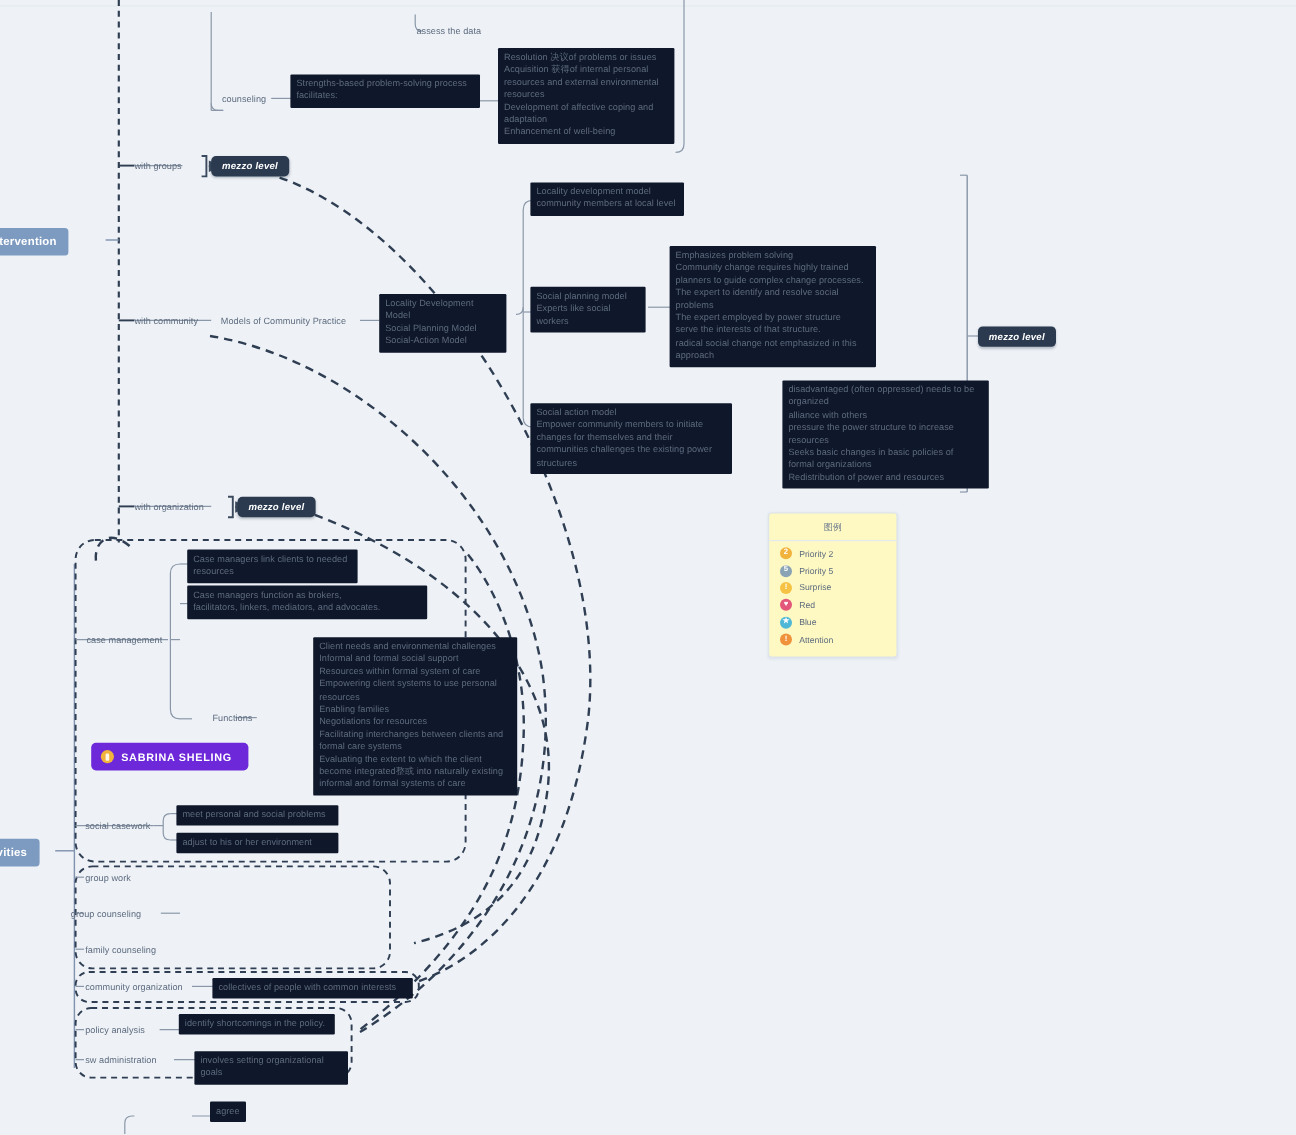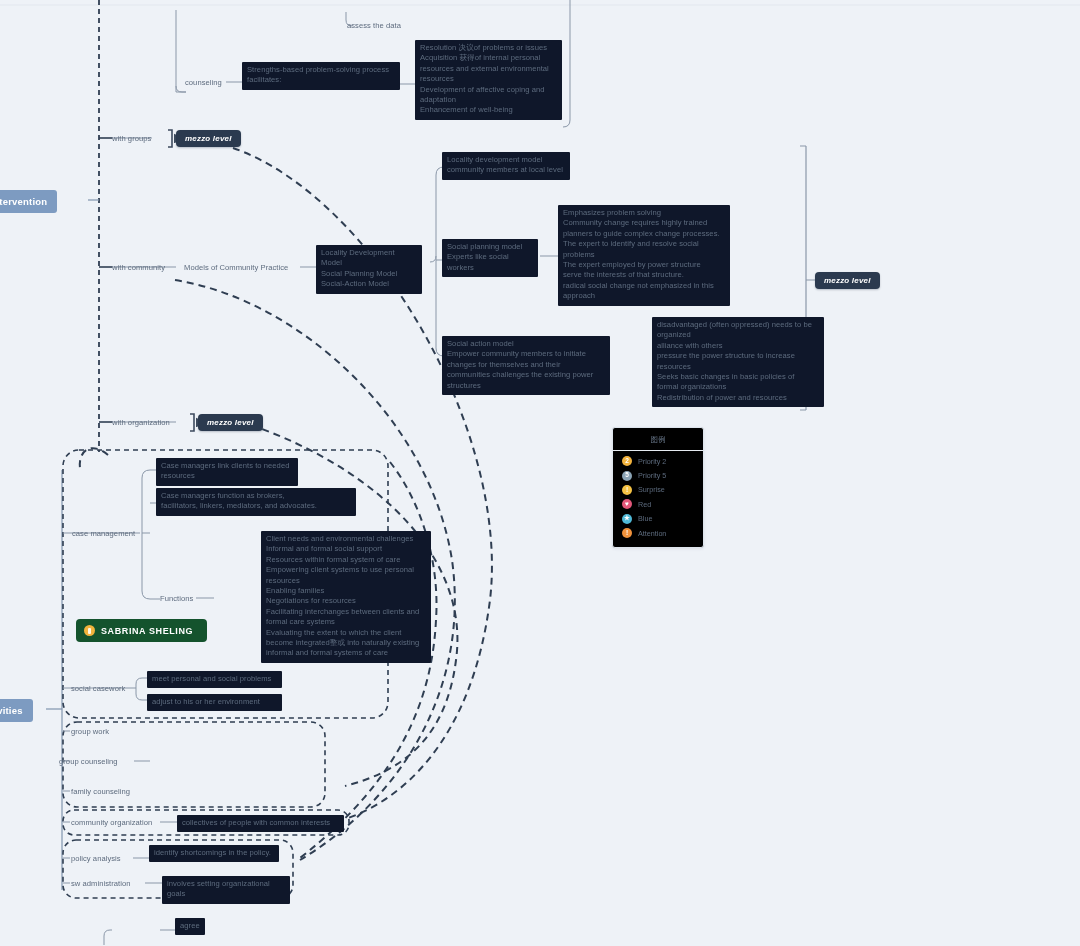--- a/index.html
+++ b/index.html
@@ -53,21 +53,21 @@
     color: #ffffff;
     font-weight: bold;
     font-size: 9.5px;
     padding: 6px 10px;
     border-radius: 3px;
     letter-spacing: 0.2px;
     white-space: nowrap;
   }
   .name-badge {
     position: absolute;
-    background: #14532d;
+    background: #6d28d9;
     color: #ffffff;
     font-size: 9px;
     font-weight: bold;
     letter-spacing: 0.6px;
     padding: 6px 14px 6px 8px;
     border-radius: 4px;
     display: flex;
     align-items: center;
     gap: 6px;
     white-space: nowrap;
@@ -82,23 +82,23 @@
   .name-badge .dot::after {
     content: "";
     position: absolute; left: 4px; top: 2.5px;
     width: 3px; height: 6px;
     border-radius: 1px;
     background: #fff8e6;
   }
   
   #legend {
     position: absolute;
-    left: 612px; top: 427px;
-    width: 92px;
-    background: #000000;
+    left: 640px; top: 427px;
+    width: 108px;
+    background: #fef9c3;
     border: 1px solid #dde4ec;
     border-radius: 3px;
     padding: 5px 0 7px 0;
     box-shadow: 0 1px 3px rgba(40,60,90,0.10);
   }
   #legend .legend-title {
     text-align: center;
     font-size: 7.5px;
     color: #6b7a8d;
     padding: 2px 0 5px 0;
@@ -299,21 +299,21 @@
   <div class="dark-badge" style="left:198px; top:414px;">mezzo level</div>
 
   <div class="node plain" style="left:70px; top:528px;">case management</div>
 
   <div class="node boxed" style="left:156px; top:458px; width:142px;">Case managers link clients to needed
 resources</div>
 
   <div class="node boxed" style="left:156px; top:488px; width:200px;">Case managers function as brokers,
 facilitators, linkers, mediators, and advocates.</div>
 
-  <div class="node plain" style="left:158px; top:593px;">Functions</div>
+  <div class="node plain" style="left:175px; top:593px;">Functions</div>
 
   <div class="node boxed" style="left:213px; top:531px; width:170px;margin-left:48px;">Client needs and environmental challenges
 Informal and formal social support
 Resources within formal system of care
 Empowering client systems to use personal
 resources
 Enabling families
 Negotiations for resources
 Facilitating interchanges between clients and
 formal care systems

